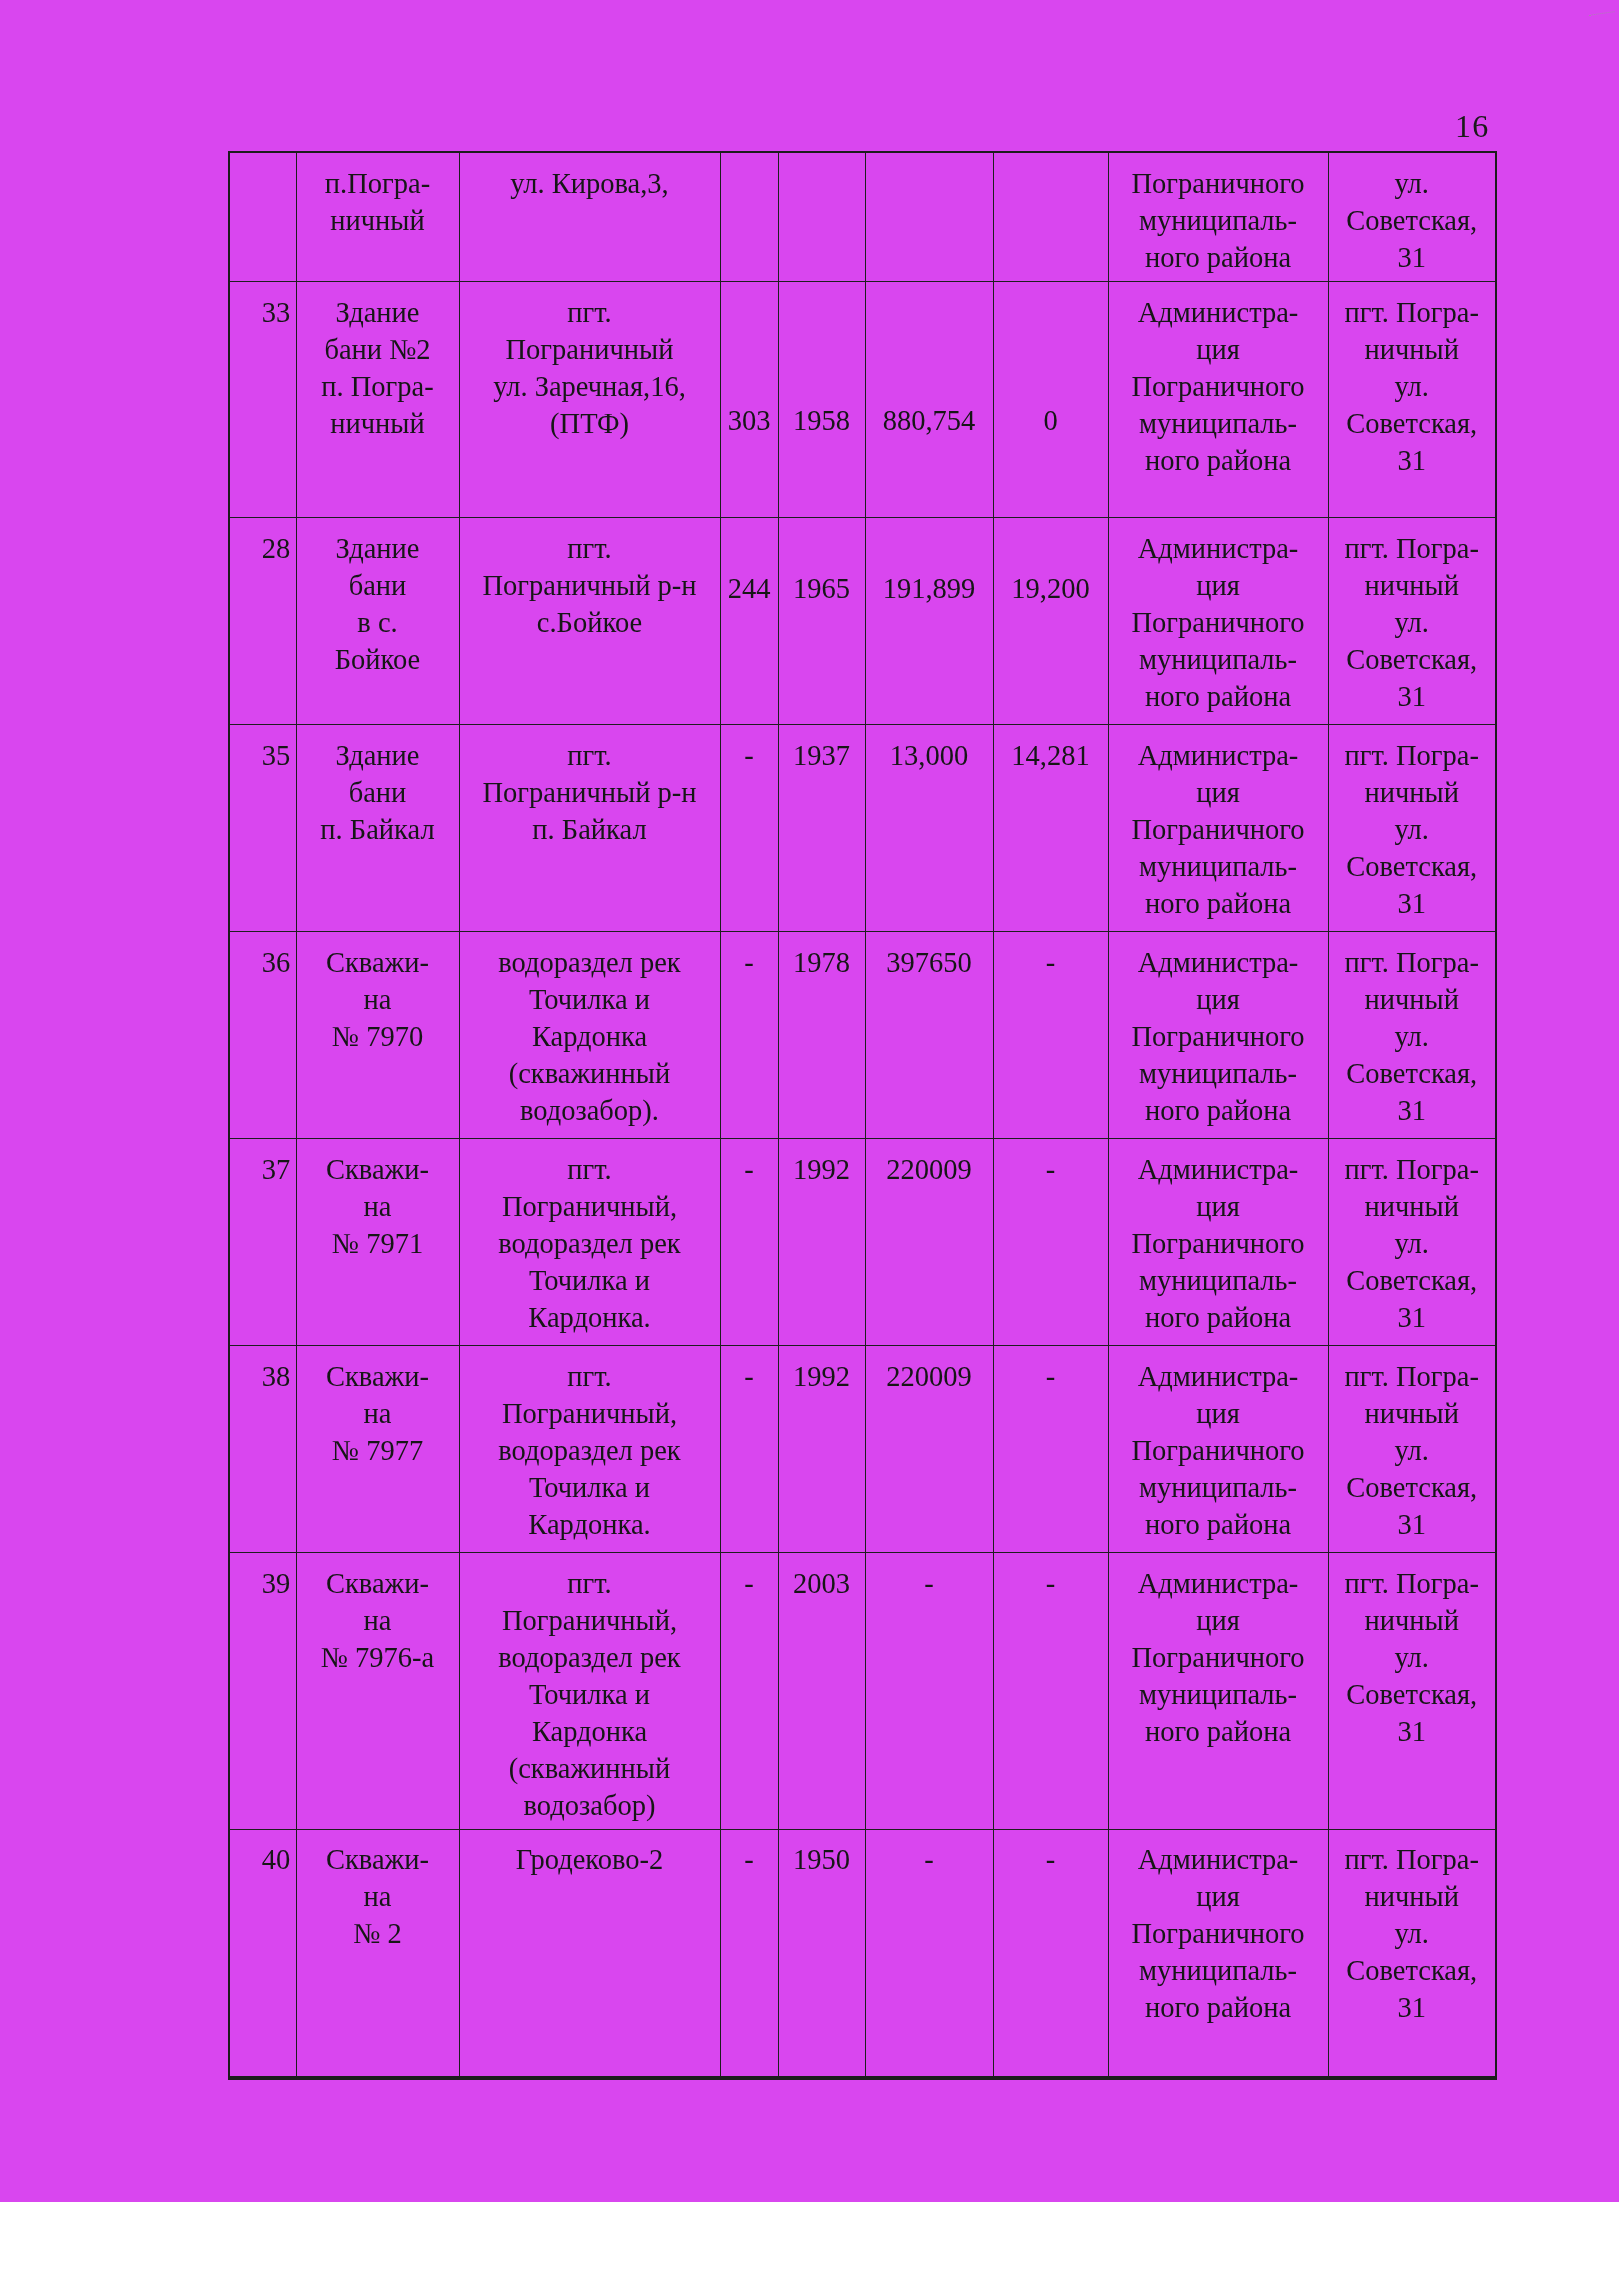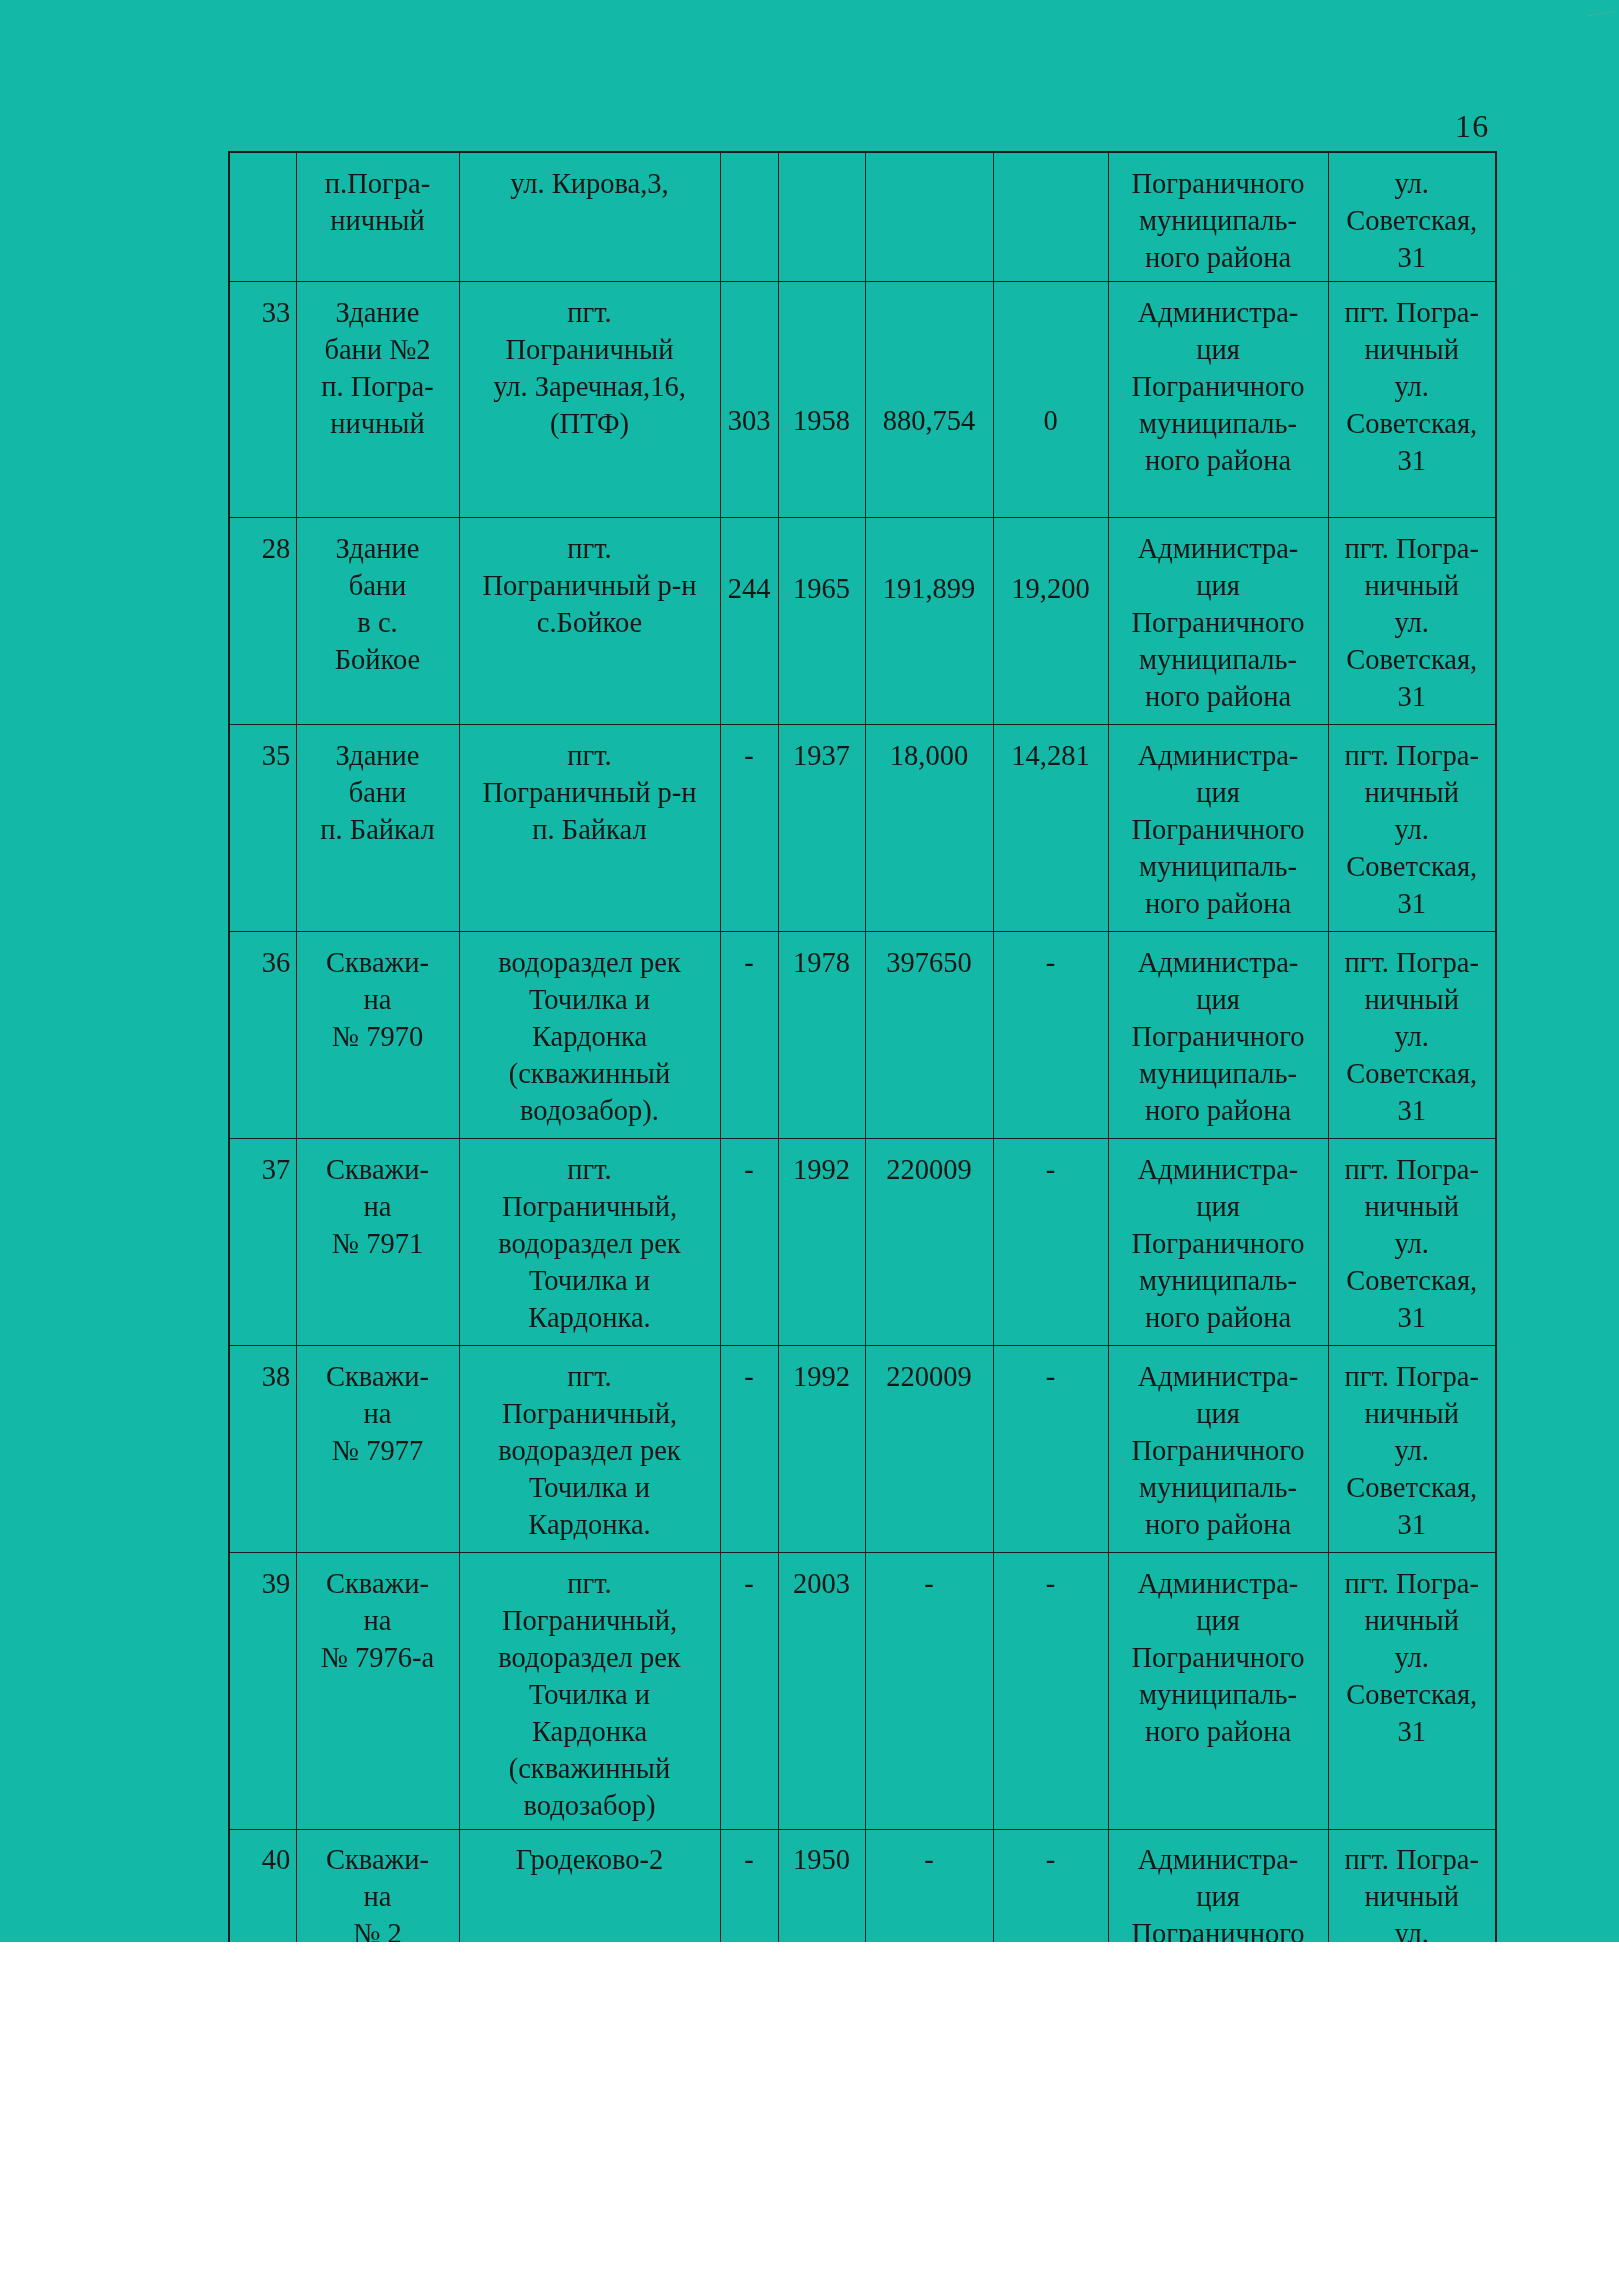--- a/index.html
+++ b/index.html
@@ -3,22 +3,22 @@
 <meta charset="utf-8">
 <style>
   html, body {
     margin: 0;
     padding: 0;
     background: #ffffff;
   }
   .page {
     position: relative;
     width: 1619px;
-    height: 1942px;
-    background: #14b8a6;
+    height: 2202px;
+    background: #d946ef;
     overflow: hidden;
     font-family: "Liberation Serif", serif;
     color: #161616;
   }
   .page-number {
     position: absolute;
     top: 109px;
     left: 1455px;
     font-size: 32px;
     line-height: 34px;
@@ -165,21 +165,21 @@
         <tr>
           <td class="c-num">35</td>
           <td class="c-name">Здание
 бани
 п. Байкал</td>
           <td class="c-address">пгт.
 Пограничный р-н
 п. Байкал</td>
           <td class="c-numeric c-area">-</td>
           <td class="c-numeric c-year">1937</td>
-          <td class="c-numeric c-book">18,000</td>
+          <td class="c-numeric c-book">13,000</td>
           <td class="c-numeric c-residual">14,281</td>
           <td class="c-owner">Администра-
 ция
 Пограничного
 муниципаль-
 ного района</td>
           <td class="c-owner-addr">пгт. Погра-
 ничный
 ул.
 Советская,

